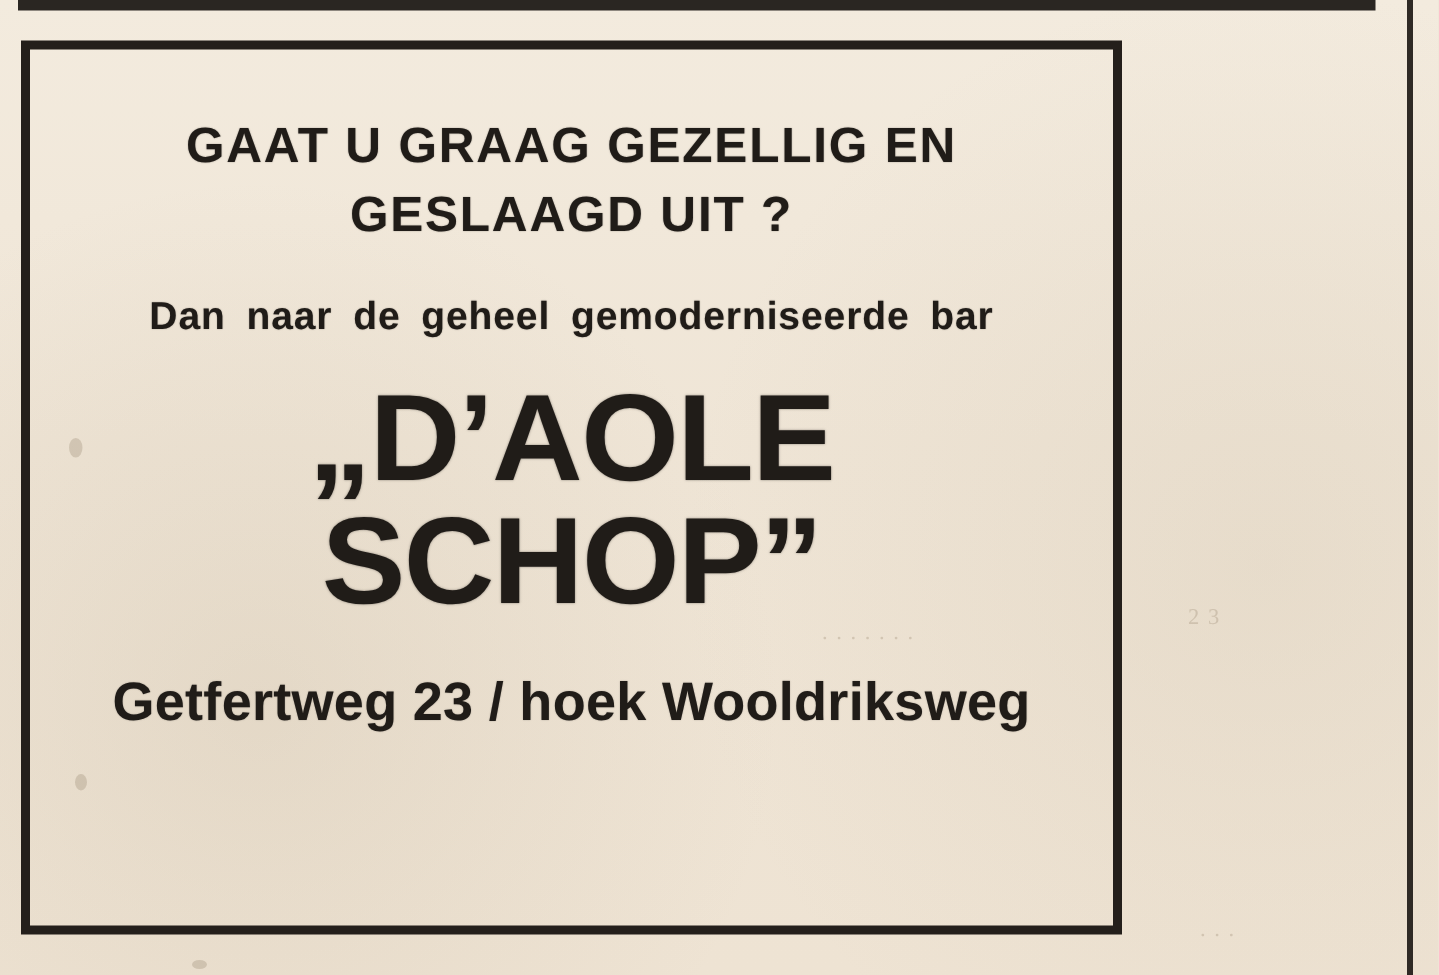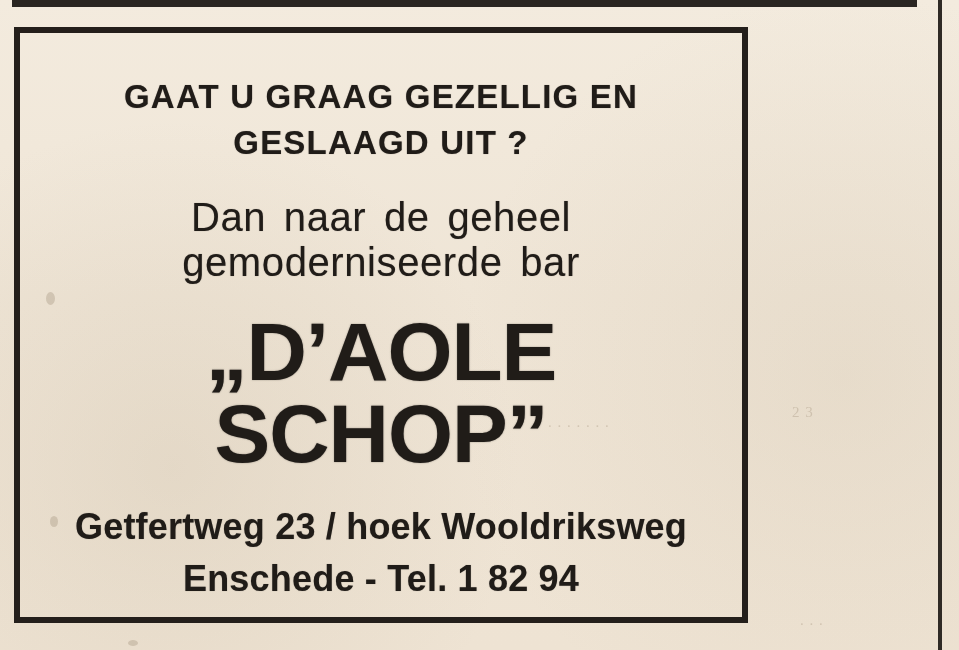--- a/index.html
+++ b/index.html
@@ -67,22 +67,22 @@
     font-size: 33px;
     letter-spacing: 1.2px;
     line-height: 1.33;
     margin: 16px 0 0 0;
     text-shadow: 0 0 1px rgba(30,26,22,0.45);
   }
   .line-head.second {
     margin-top: 2px;
   }
   .line-sub {
-    font-weight: normal;
-    font-size: 40px;
+    font-weight: bold;
+    font-size: 26px;
     letter-spacing: 0.6px;
     word-spacing: 6px;
     margin: 30px 0 0 0;
     text-shadow: 0 0 1px rgba(30,26,22,0.4);
   }
   .bar-name {
     font-weight: bold;
     font-size: 82px;
     letter-spacing: -1px;
     margin: 26px 0 0 0;
@@ -139,17 +139,16 @@
       <div class="line-head">GAAT U GRAAG GEZELLIG EN</div>
 
       <div class="line-head second">GESLAAGD UIT ?</div>
 
       <div class="line-sub">Dan naar de geheel gemoderniseerde bar</div>
 
       <div class="bar-name">„D’AOLE SCHOP”</div>
 
       <div class="address">Getfertweg 23 / hoek Wooldriksweg</div>
 
-      <div class="address second">Enschede - Tel. 1 82 94</div>
 
     </div>
   </div>
 </div>
 
 </body></html>

